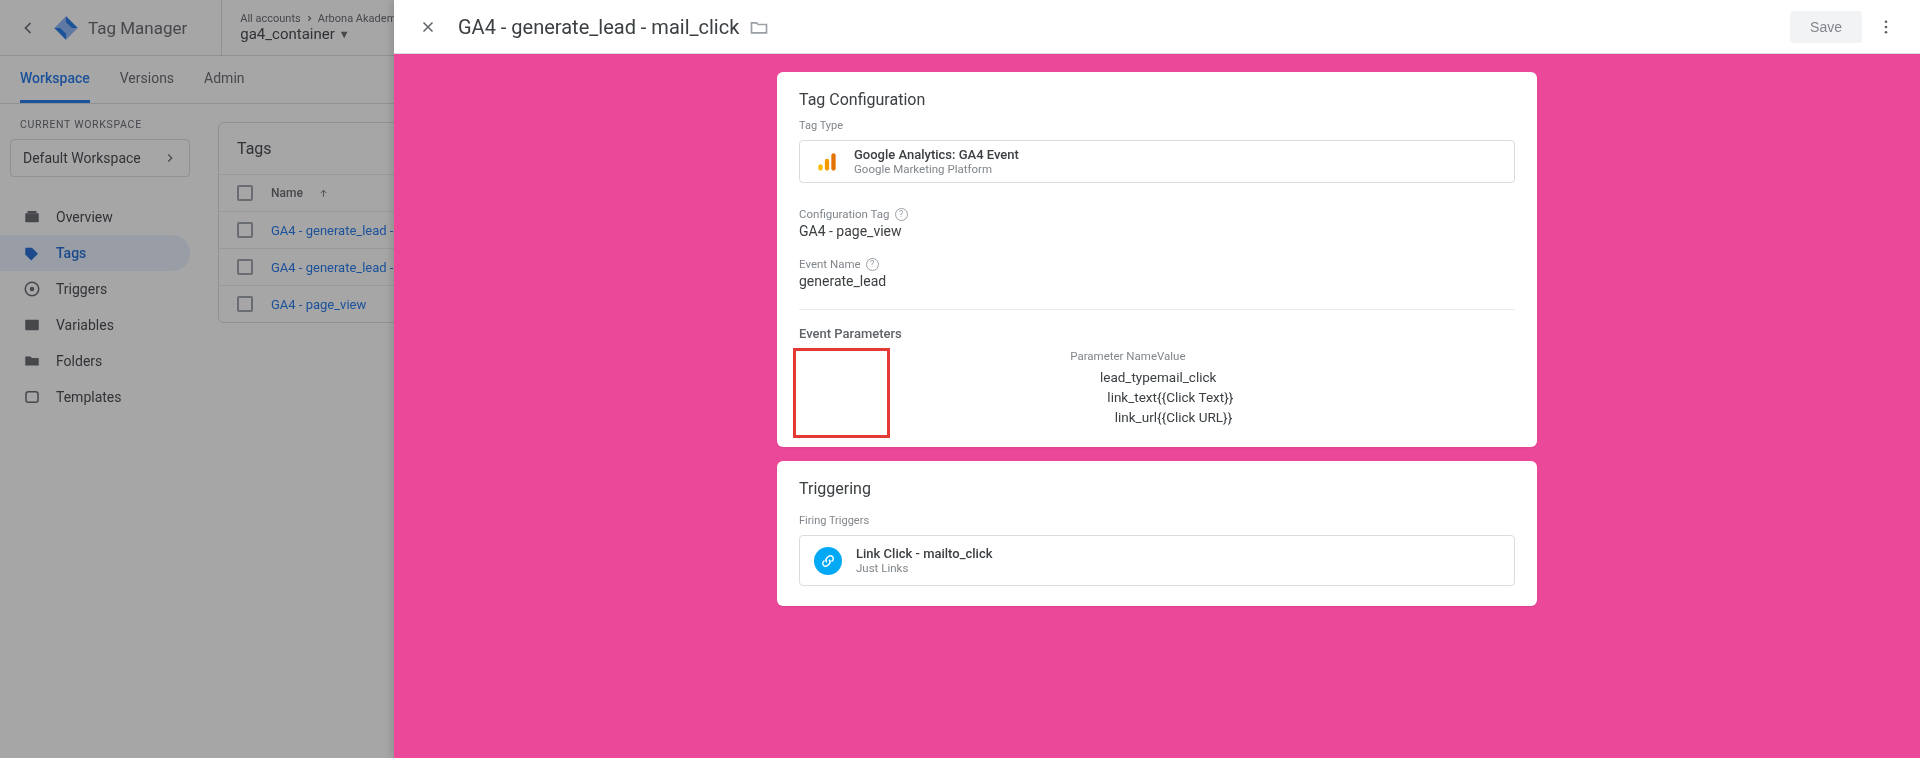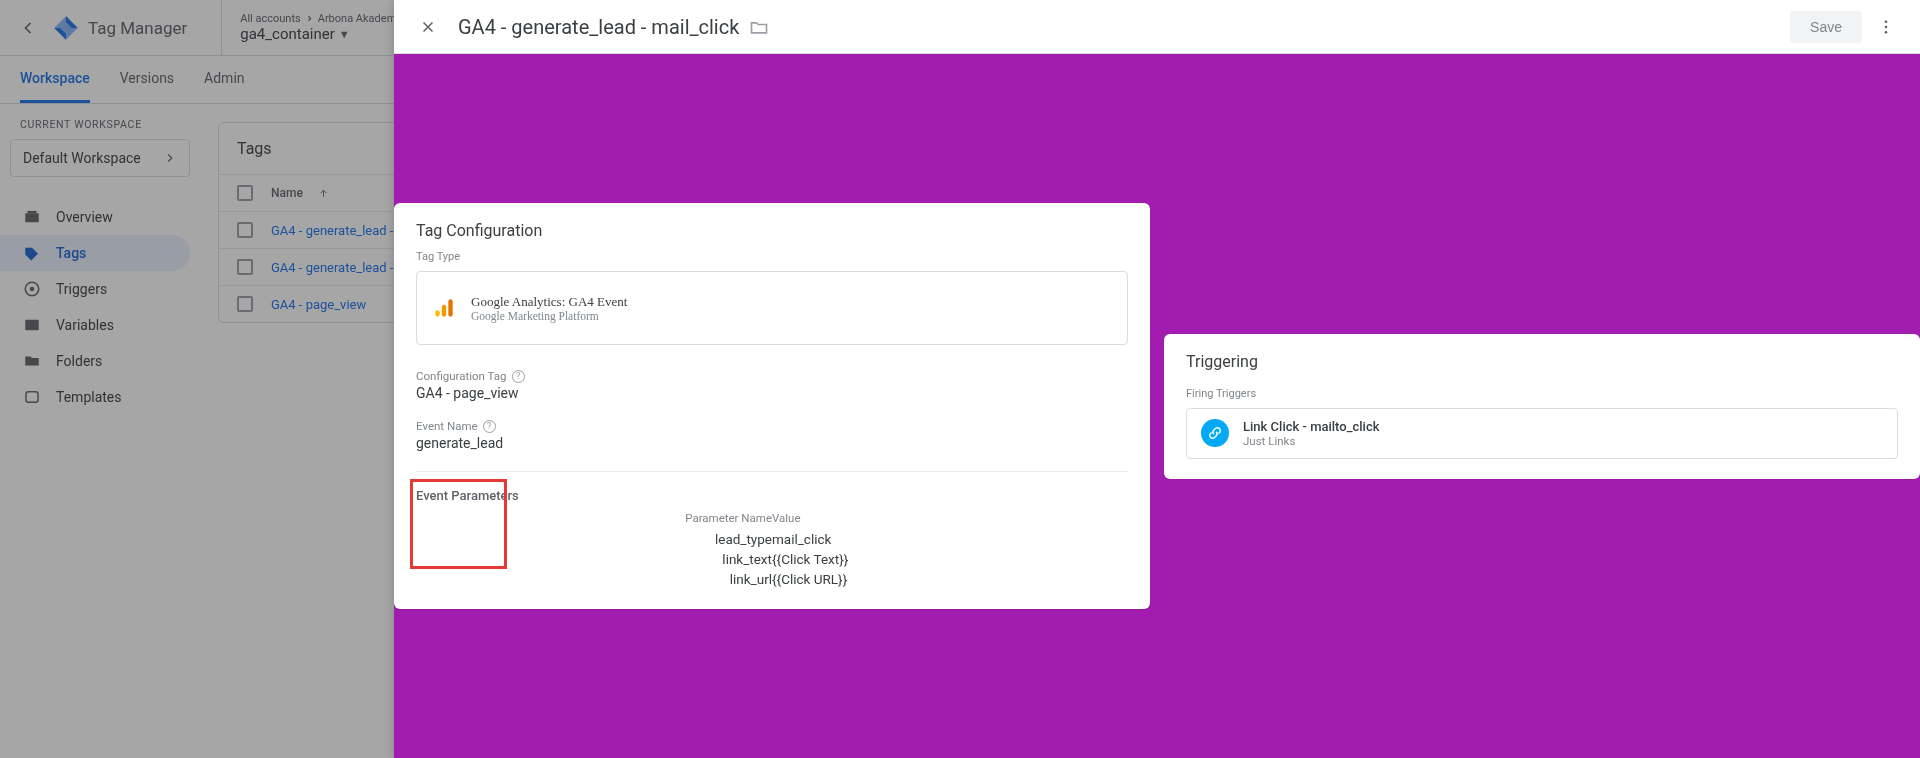--- a/index.html
+++ b/index.html
@@ -196,23 +196,23 @@
   }
   .kebab {
     width:36px; height:36px;
     display:flex;align-items:center;justify-content:center;
     color:#5f6368; cursor:pointer; border-radius:50%;
   }
 
   .panel-body {
     flex:1;
     overflow:auto;
-    background:#a21caf;
+    background:#ec4899;
     padding: 18px 0;
-    display:flex; flex-direction:row; align-items:center;
+    display:flex; flex-direction:column; align-items:center;
     gap: 14px;
   }
   .card {
     width: 760px;
     background:#fff;
     border-radius:6px;
     box-shadow: 0 1px 2px rgba(0,0,0,.08);
   }
   .card-header {
     padding: 18px 22px 6px;
@@ -220,22 +220,22 @@
     color:#3c4043;
   }
   .card-sublabel {
     font-size:11px; color:#80868b;
     padding: 4px 22px 0;
   }
   .tag-type-box {
     margin: 8px 22px 18px;
     border:1px solid #dadce0;
     border-radius:4px;
-    padding: 22px 14px;
-    display:flex; align-items:center; gap:14px;font-family:Liberation Serif, serif;
+    padding: 6px 14px;
+    display:flex; align-items:center; gap:14px;
   }
   .ga-icon { width:26px; height:26px; }
   .tag-type-text .t1 { font-weight:500; font-size:13px; color:#3c4043;}
   .tag-type-text .t2 { font-size:11.5px; color:#80868b;}
   .field-block { padding: 6px 22px 12px; }
   .field-label { font-size:11.5px; color:#80868b; display:flex; align-items:center; gap:5px;}
   .field-value { font-size:14px; color:#3c4043; margin-top:2px;}
   .hr { height:1px; background:#e8eaed; margin: 8px 22px;}
   .section-title { font-size:13px; color:#5f6368; font-weight:500; padding: 8px 22px 4px;}
   .params {

